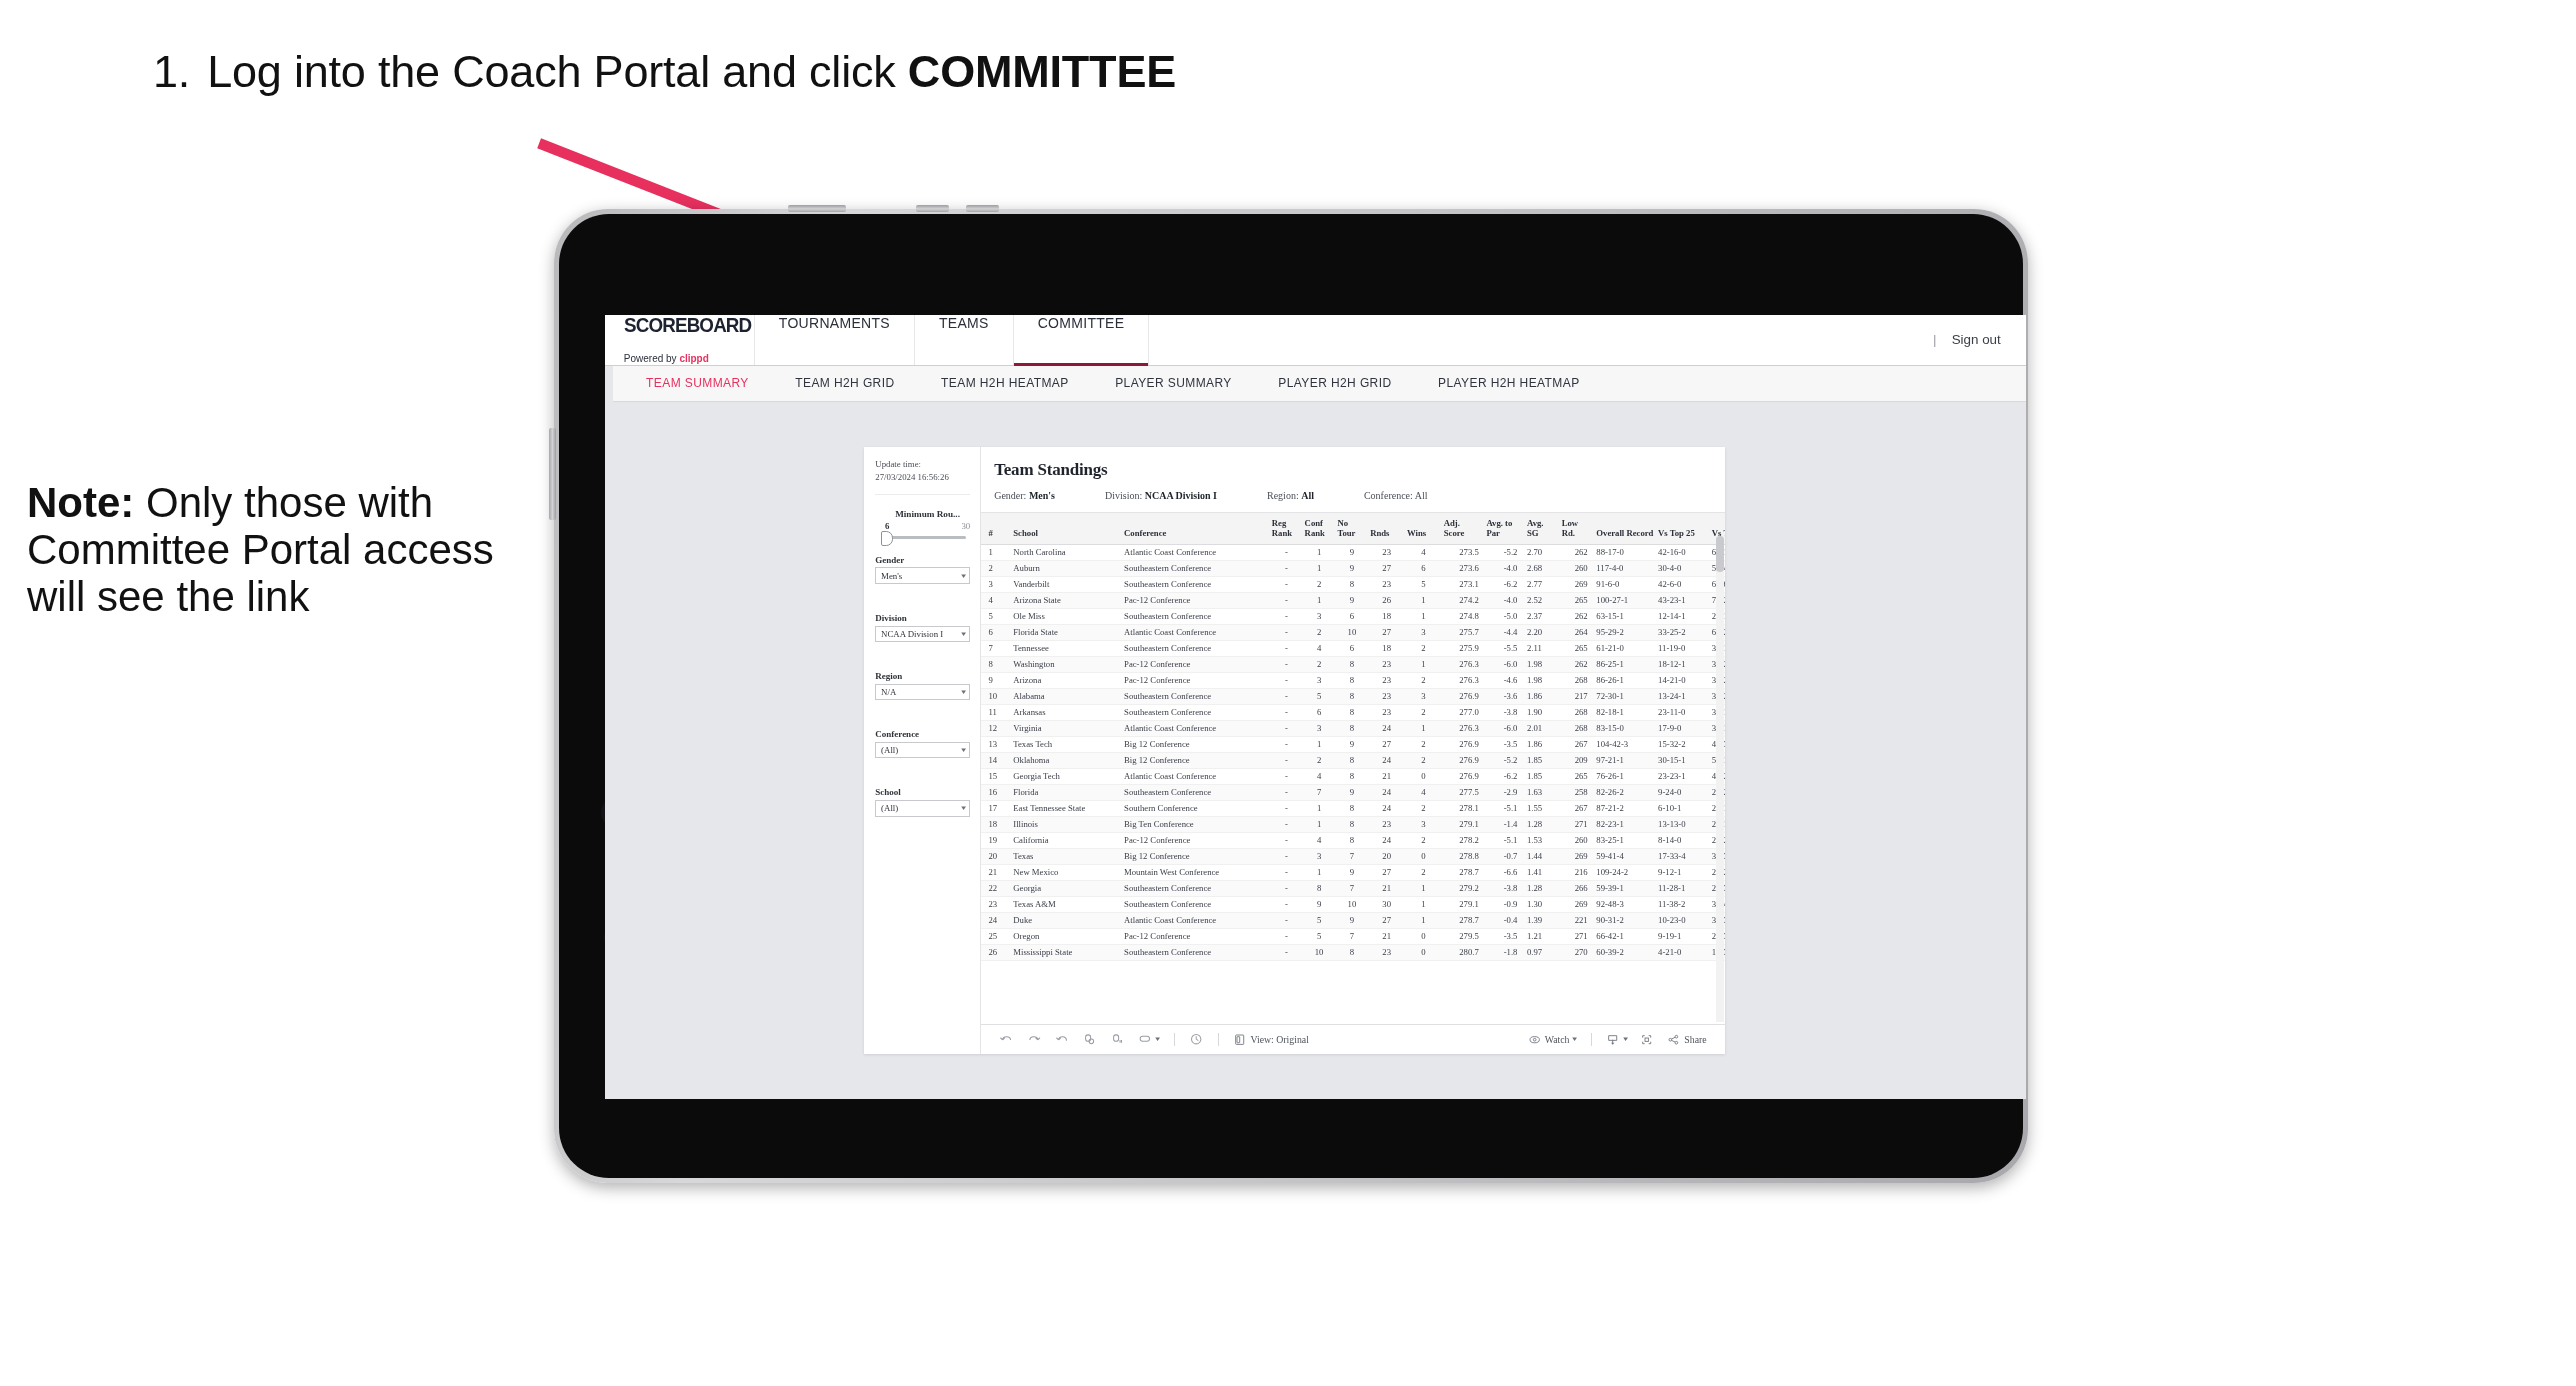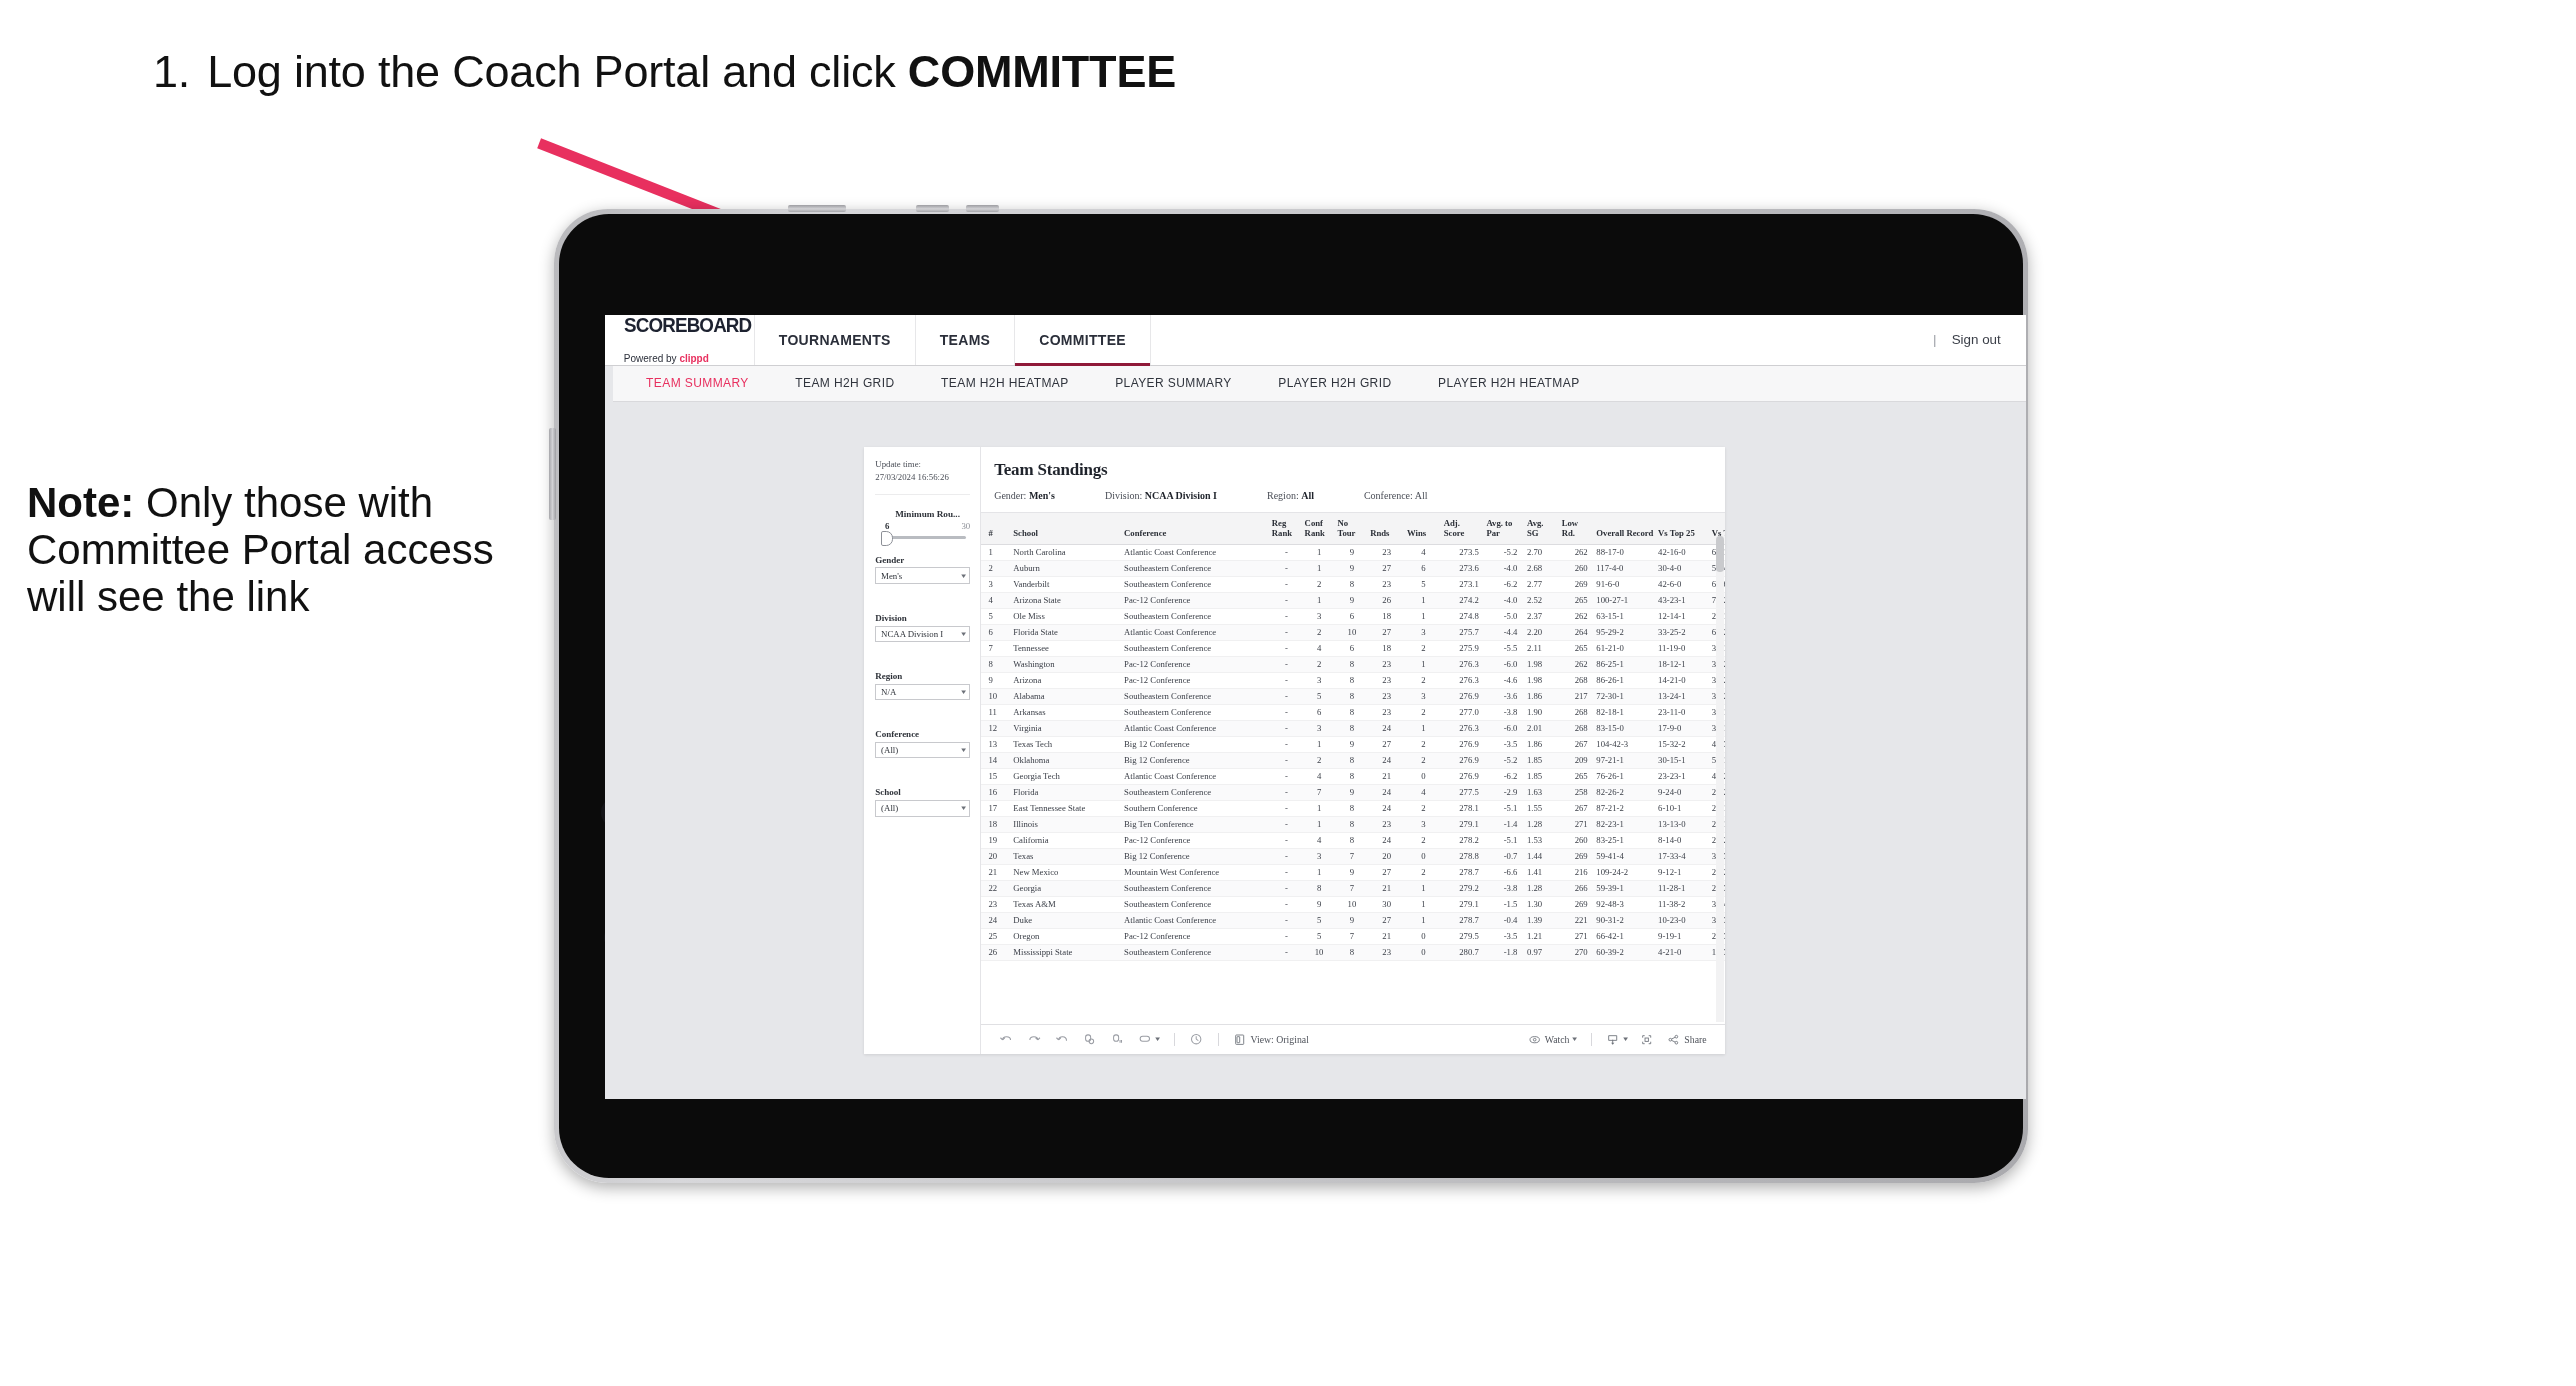--- a/index.html
+++ b/index.html
@@ -146,30 +146,28 @@
   #brand-sub {
     font-size: 10px;
     color: #2b2f3a;
     margin-top: 19px;
     line-height: 1;
   }
   #brand-sub .brand-accent { color: #e8305f; font-weight: bold; }
 
   .nav-tab {
     display: flex;
-    align-items: center;
     padding: 0 24px;
     font-size: 14px;
     color: #2b2f3a;
     letter-spacing: 0.3px;
     border-right: 1px solid #e7e7e9;
     position: relative;
     cursor: pointer;
     white-space: nowrap;
-    font-weight: bold;
   }
   .nav-tab.active::after {
     content: "";
     position: absolute;
     left: 0; right: 0; bottom: -1px;
     height: 2.9px;
     background: #8f1838;
   }
   #nav-spacer { flex: 1; }
   #signout-group {
@@ -993,21 +991,21 @@
                       <tr>
                         <td class="col-rank">23</td>
                         <td class="col-school">Texas A&amp;M</td>
                         <td class="col-conf">Southeastern Conference</td>
                         <td class="col-num">-</td>
                         <td class="col-num">9</td>
                         <td class="col-num">10</td>
                         <td class="col-num-w">30</td>
                         <td class="col-num-w">1</td>
                         <td class="col-score">279.1</td>
-                        <td class="col-par">-1.5</td>
+                        <td class="col-par">-0.9</td>
                         <td class="col-sg">1.30</td>
                         <td class="col-low">269</td>
                         <td class="col-rec">92-48-3</td>
                         <td class="col-t25">11-38-2</td>
                         <td class="col-t50">33-44-3</td>
                       </tr>
                       <tr>
                         <td class="col-rank">24</td>
                         <td class="col-school">Duke</td>
                         <td class="col-conf">Atlantic Coast Conference</td>

